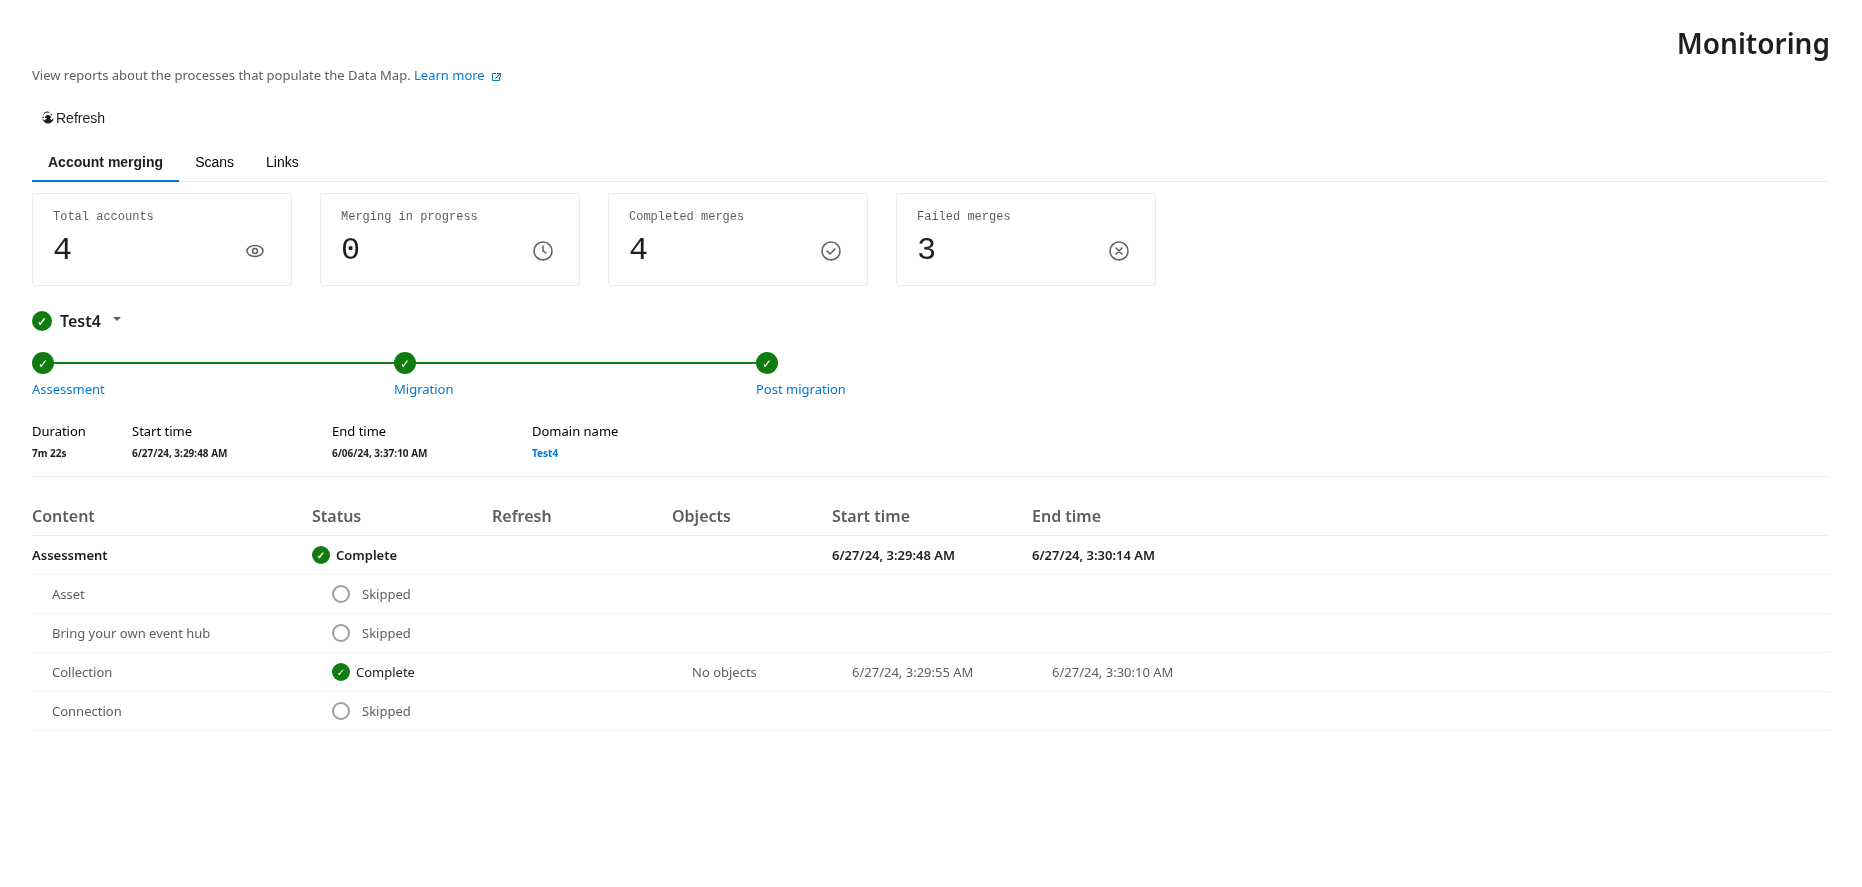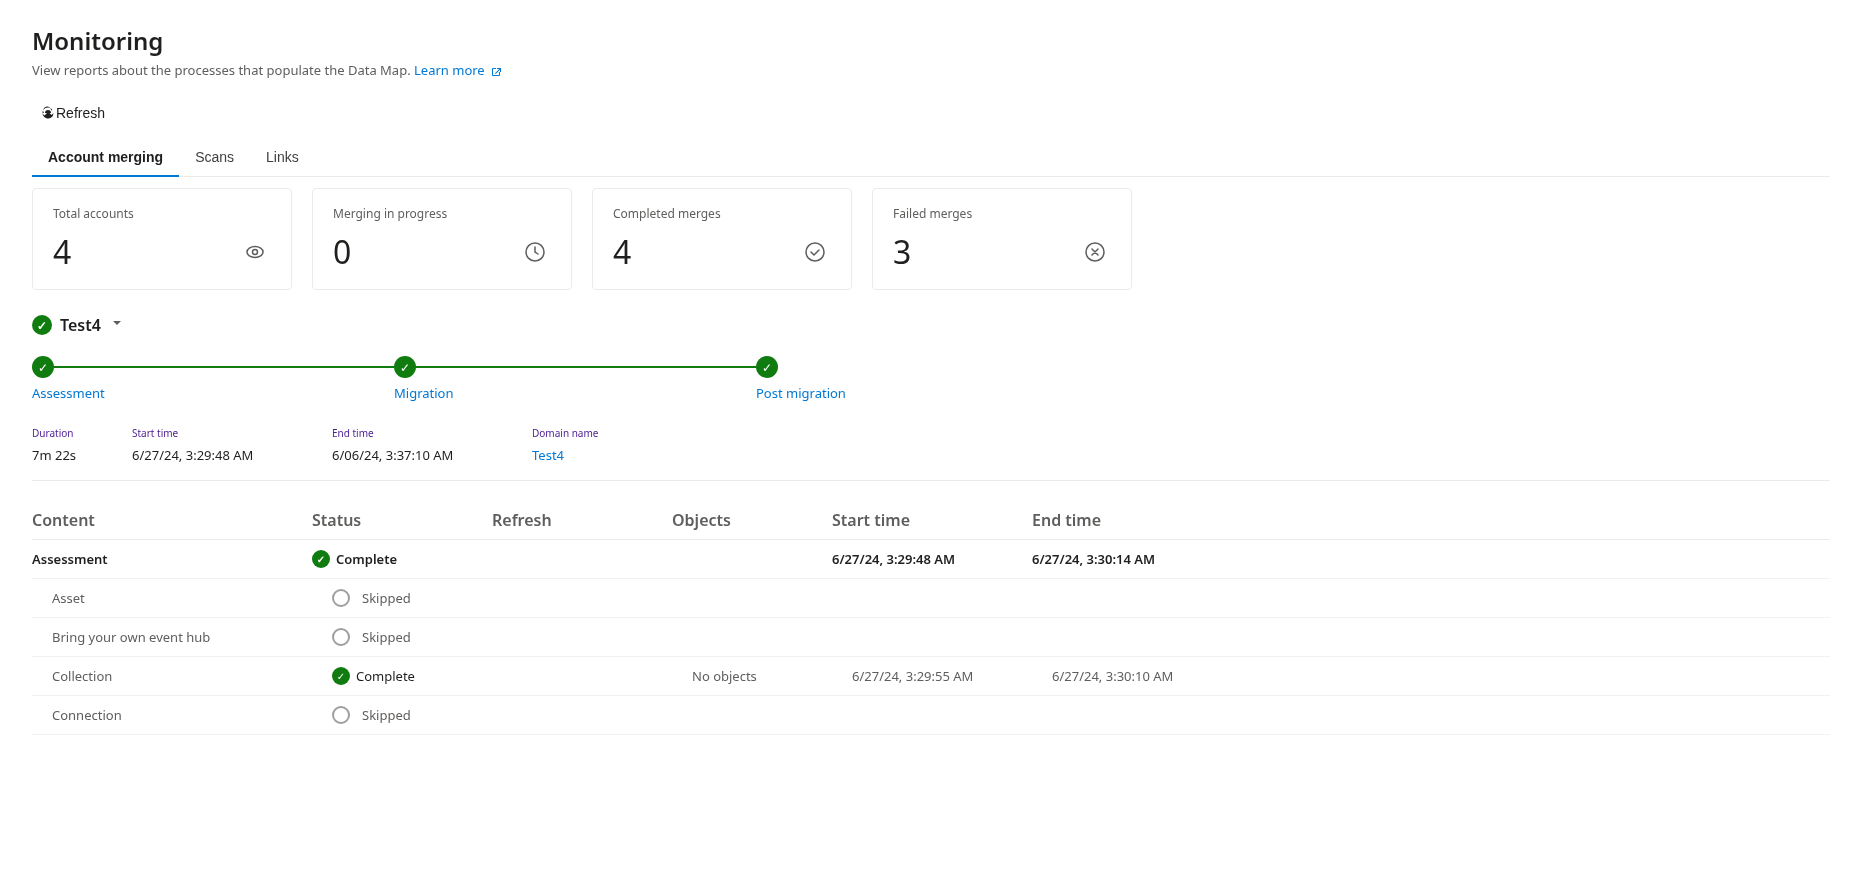--- a/index.html
+++ b/index.html
@@ -8,24 +8,25 @@
       background: #f5f5f5;
       color: #201f1e;
       font-size: 14px;
     }
     .page {
       background: #fff;
       min-height: 887px;
       padding: 24px 32px;
     }
     .page-title {
-      font-size: 24px;
+      font-size: 28px;
       font-weight: 600;
       color: #201f1e;
       margin-bottom: 4px;
+      text-align: right;
     }
     .page-subtitle {
       font-size: 13px;
       color: #605e5c;
       margin-bottom: 20px;
     }
     .page-subtitle a {
       color: #0078d4;
       text-decoration: none;
     }
@@ -51,37 +52,38 @@
     }
     .tabs-bar {
       display: flex;
       border-bottom: 1px solid #edebe9;
       margin-bottom: 11px;
     }
     .tab {
       padding: 10px 16px;
       cursor: pointer;
       font-size: 14px;
-      color: #404040;
+      color: #000000;
       border-bottom: 2px solid transparent;
       margin-bottom: -1px;
       background: none;
       border-top: none;
       border-left: none;
       border-right: none;
     }
     .tab.active {
       color: #201f1e;
       border-bottom: 2px solid #0078d4;
       font-weight: 600;
     }
     .stats-row {
       display: flex;
-      gap: 20px;
+      gap: 28px;
       margin-bottom: 24px;
+      font-family: Liberation Mono, monospace;
     }
     .stat-card {
       background: #fff;
       border: 1px solid #edebe9;
       border-radius: 4px;
       padding: 16px 20px;
       flex: 0 0 260px;
       display: flex;
       flex-direction: column;
       gap: 8px;
@@ -131,27 +133,28 @@
     .chevron-icon { color: #605e5c; cursor: pointer; }
     .info-grid {
       display: grid;
       grid-template-columns: 100px 200px 200px 200px;
       gap: 0;
       margin-bottom: 20px;
       border-bottom: 1px solid #edebe9;
       padding-bottom: 16px;
     }
     .info-col-header {
+      font-size: 13px;
+      color: #000000;
+      margin-bottom: 6px;
+    }
+    .info-col-value {
       font-size: 10px;
-      color: #4c1d95;
-      margin-bottom: 6px;
-    }
-    .info-col-value {
-      font-size: 13px;
-      color: #201f1e;
+      color: #201f1e;
+      font-weight: bold;
     }
     .info-col-value.link { color: #0078d4; cursor: pointer; }
     .table-container { width: 100%; }
     .table-header {
       display: grid;
       grid-template-columns: 280px 180px 180px 160px 200px 200px;
       padding: 8px 0;
       border-bottom: 1px solid #edebe9;
       font-size: 16px;
       font-weight: 600;

